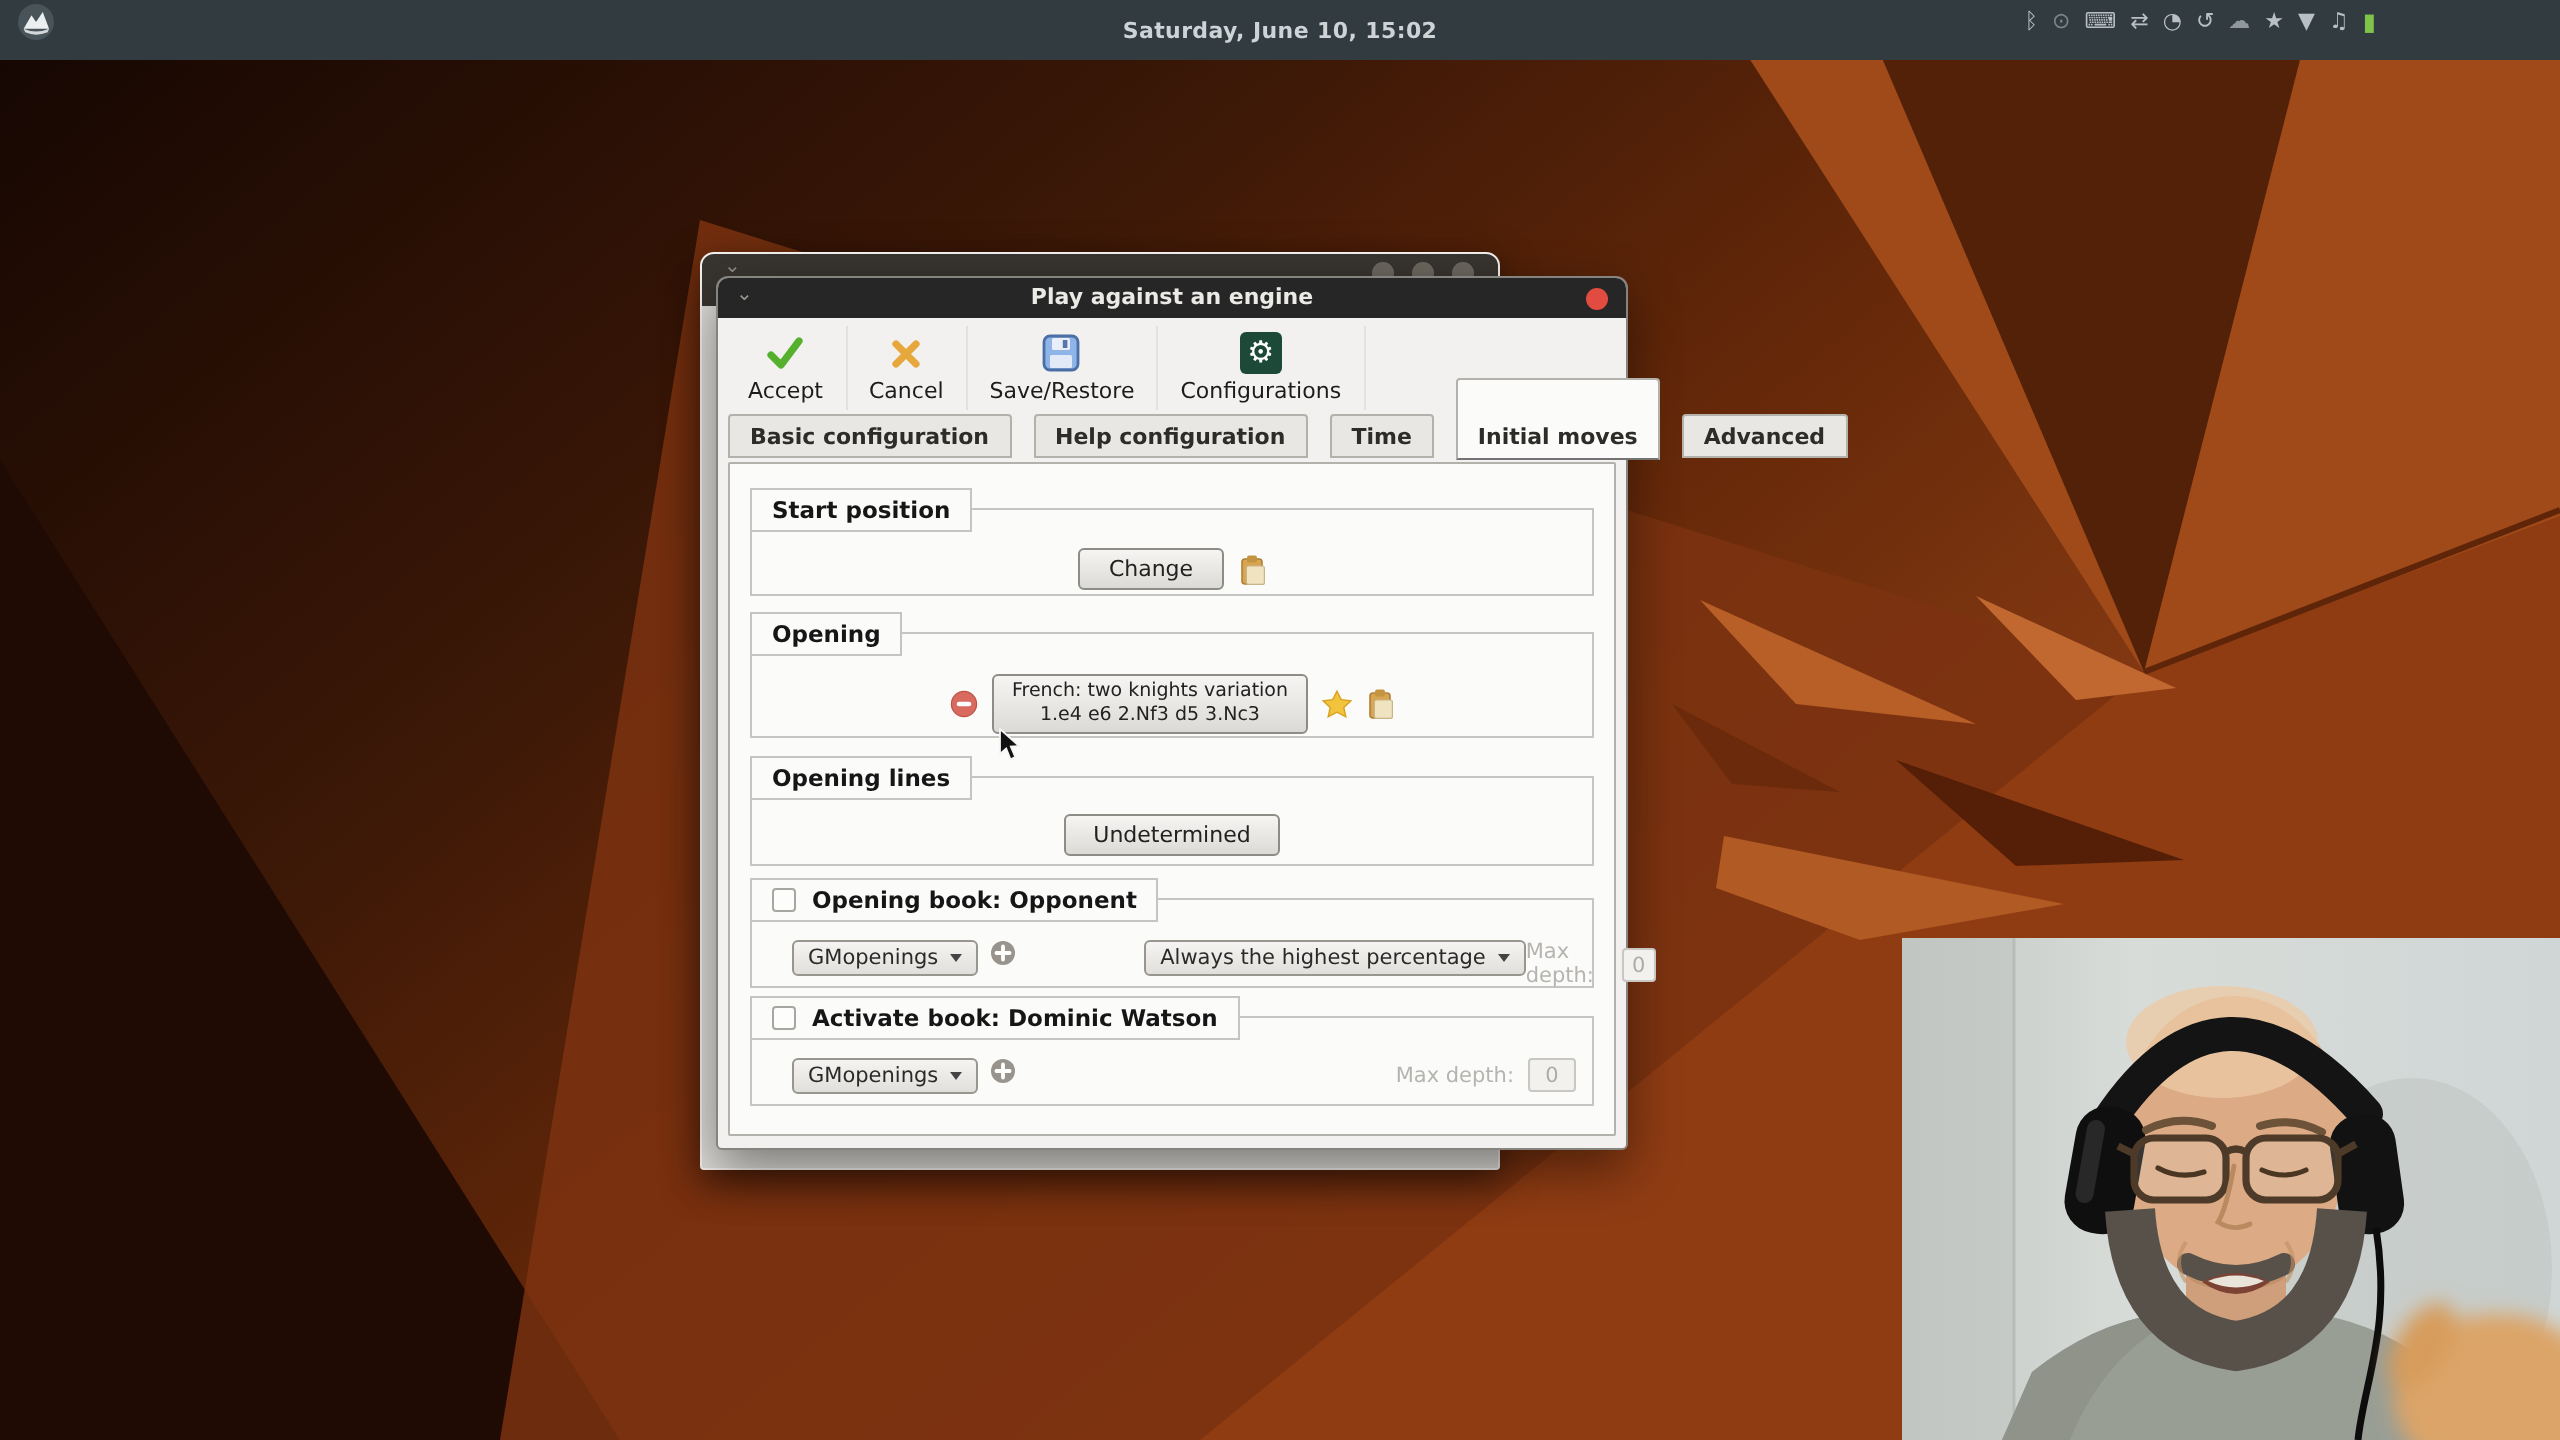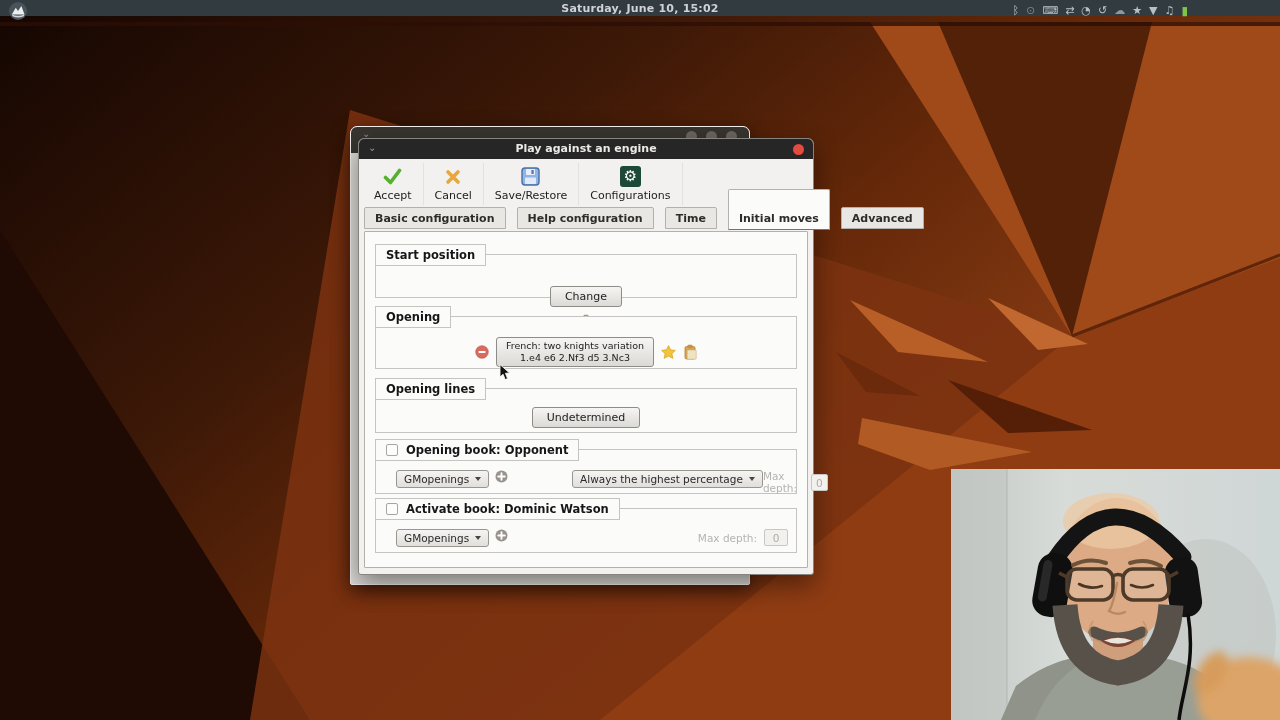--- a/index.html
+++ b/index.html
@@ -4,21 +4,21 @@
 <style>
   * { margin:0; padding:0; box-sizing:border-box; }
   html,body { width:1280px; height:720px; overflow:hidden; background:#000;
     font-family:"DejaVu Sans", sans-serif; }
   .stage { position:relative; width:1280px; height:720px; overflow:hidden; }
 
   
   .wallpaper { position:absolute; left:0; top:0; width:1280px; height:720px; }
 
   
-  .panel { position:absolute; left:0; top:0; width:1280px; height:16px;
+  .panel { position:absolute; left:0; top:0; width:1280px; height:30px;
     background:#313b40; z-index:50; display:flex; align-items:center; }
   .panel-logo { position:absolute; left:9px; top:2px; width:18px; height:18px; }
   .panel-clock { position:absolute; left:0; right:0; text-align:center;
     font-size:11px; font-weight:bold; color:#ced3d6; letter-spacing:.2px; }
   .tray { position:absolute; right:92px; top:0; height:22px; display:flex;
     align-items:center; gap:7px; }
   .tray span { font-size:11px; color:#b9c0c4; line-height:22px; }
   .tray .battery { color:#7ec44a; font-size:12px; }
 
   
@@ -74,21 +74,21 @@
     border-radius:2px; margin-right:8px; }
 
   .g-start { top:22px; height:44px; }
   .g-opening { top:84px; height:53px; }
   .g-lines { top:156px; height:45px; }
   .g-book1 { top:217px; height:45px; }
   .g-book2 { top:276px; height:45px; }
 
   .row-center { position:absolute; left:0; right:0; display:flex;
     justify-content:center; align-items:center; gap:7px; }
-  .g-start .row-center { top:31px;flex-direction:column; }
+  .g-start .row-center { top:19px; }
   .g-opening .row-center { top:20px; }
   .g-lines .row-center { top:18px; }
   .row-left { position:absolute; left:20px; right:8px; display:flex;
     align-items:flex-start; }
   .g-book1 .row-left, .g-book2 .row-left { top:20px; }
 
   .btn { display:inline-block; font-size:11px; color:#222; padding:3px 14px;
     background:linear-gradient(#f6f5f3,#dcdad6); border:1px solid #8e8c86;
     border-radius:3px; white-space:nowrap; }
   .btn-opening { font-size:9.5px; line-height:1.25; padding:2px 9px; text-align:center; }

